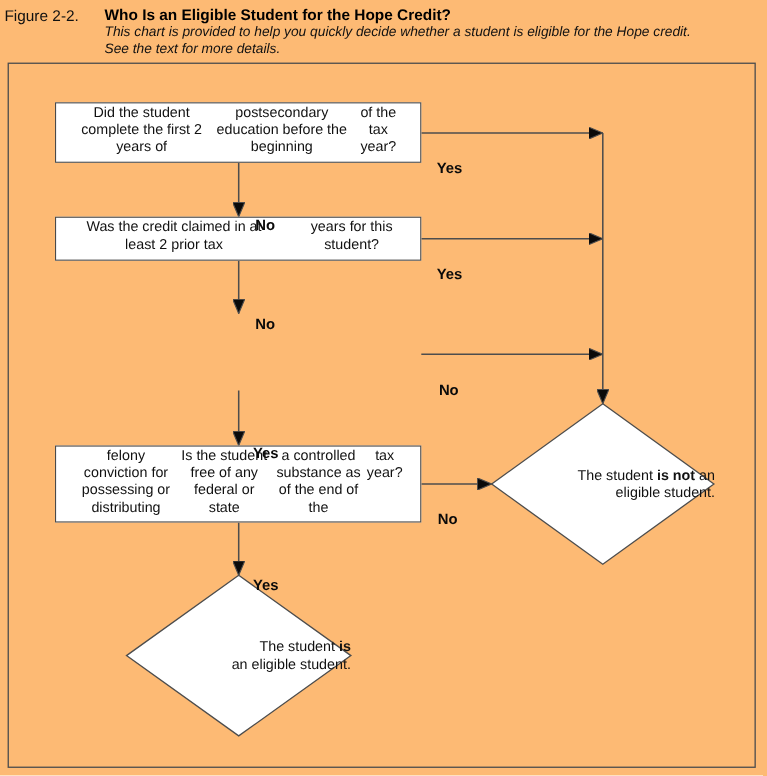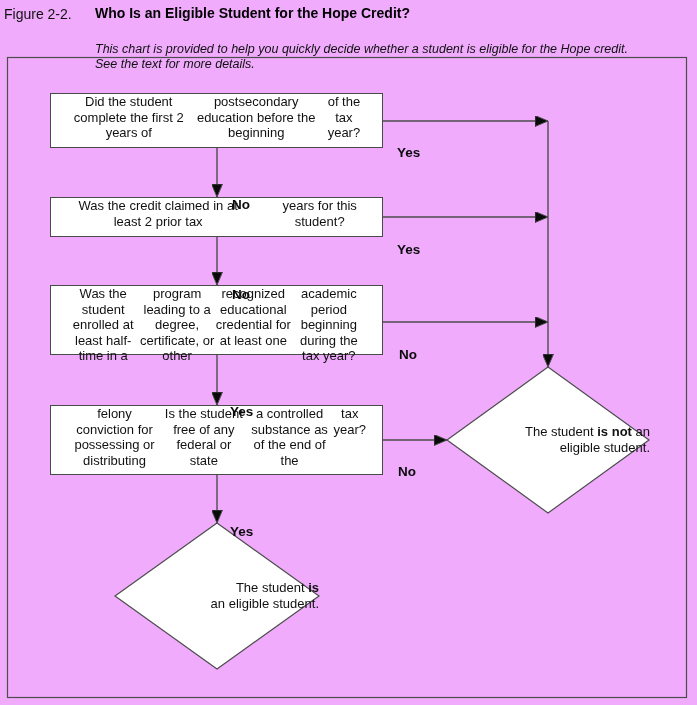--- a/index.html
+++ b/index.html
@@ -1,24 +1,24 @@
 <!DOCTYPE html>
 <html><head>
 <meta charset="utf-8">
 <style>
   html,body { margin:0; padding:0; background:#ffffff; }
   .stage {
     position:relative; width:697px; height:705px;
     font-family:"Liberation Sans","DejaVu Sans",sans-serif;
-    color:#111; background:#f0abfc; overflow:hidden;
+    color:#111; background:#fdba74; overflow:hidden;
   }
   
   .fig-label { position:absolute; left:4px; top:6px; font-size:14px; color:#111; }
   .fig-title { position:absolute; left:95px; top:5px; font-size:14px; font-weight:bold; color:#000; }
-  .fig-sub   { position:absolute; left:95px; top:42px; font-size:12.5px; line-height:14.5px; font-style:italic; color:#111; }
+  .fig-sub   { position:absolute; left:95px; top:22px; font-size:12.5px; line-height:14.5px; font-style:italic; color:#111; }
   
   .wires { position:absolute; left:0; top:0; }
   .wires path, .wires polygon.diamond, .wires rect { stroke:#4d4d4d; }
   
   .qbox {
     position:absolute; box-sizing:border-box; background:#fff;
     border:1px solid #4a4a4a; display:flex; 
     justify-content:center; text-align:center; font-size:13px;
     line-height:15.5px; color:#111; padding:0 16px;
   }
@@ -71,26 +71,20 @@
     <div>Did the student complete the first 2 years of</div>
     <div>postsecondary education before the beginning</div>
     <div>of the tax year?</div>
   </div>
 
   <div class="qbox" style="left:50px; top:197px; width:333px; height:40px;gap:24px;">
     <div>Was the credit claimed in at least 2 prior tax</div>
     <div>years for this student?</div>
   </div>
 
-  <div class="qbox" style="left:50px; top:285px; width:333px; height:70px;">
-    <div>Was the student enrolled at least half-time in a</div>
-    <div>program leading to a degree, certificate, or other</div>
-    <div>recognized educational credential for at least one</div>
-    <div>academic period beginning during the tax year?</div>
-  </div>
 
   <div class="qbox" style="left:50px; top:405px; width:333px; height:70px;">
     <div>felony conviction for possessing or distributing</div>
     <div>Is the student free of any federal or state</div>
     <div>a controlled substance as of the end of the</div>
     <div>tax year?</div>
   </div>
 
   <span class="conn-label" style="left:397px; top:101px;">Yes</span>
   <span class="conn-label" style="left:232px; top:153px;">No</span>

